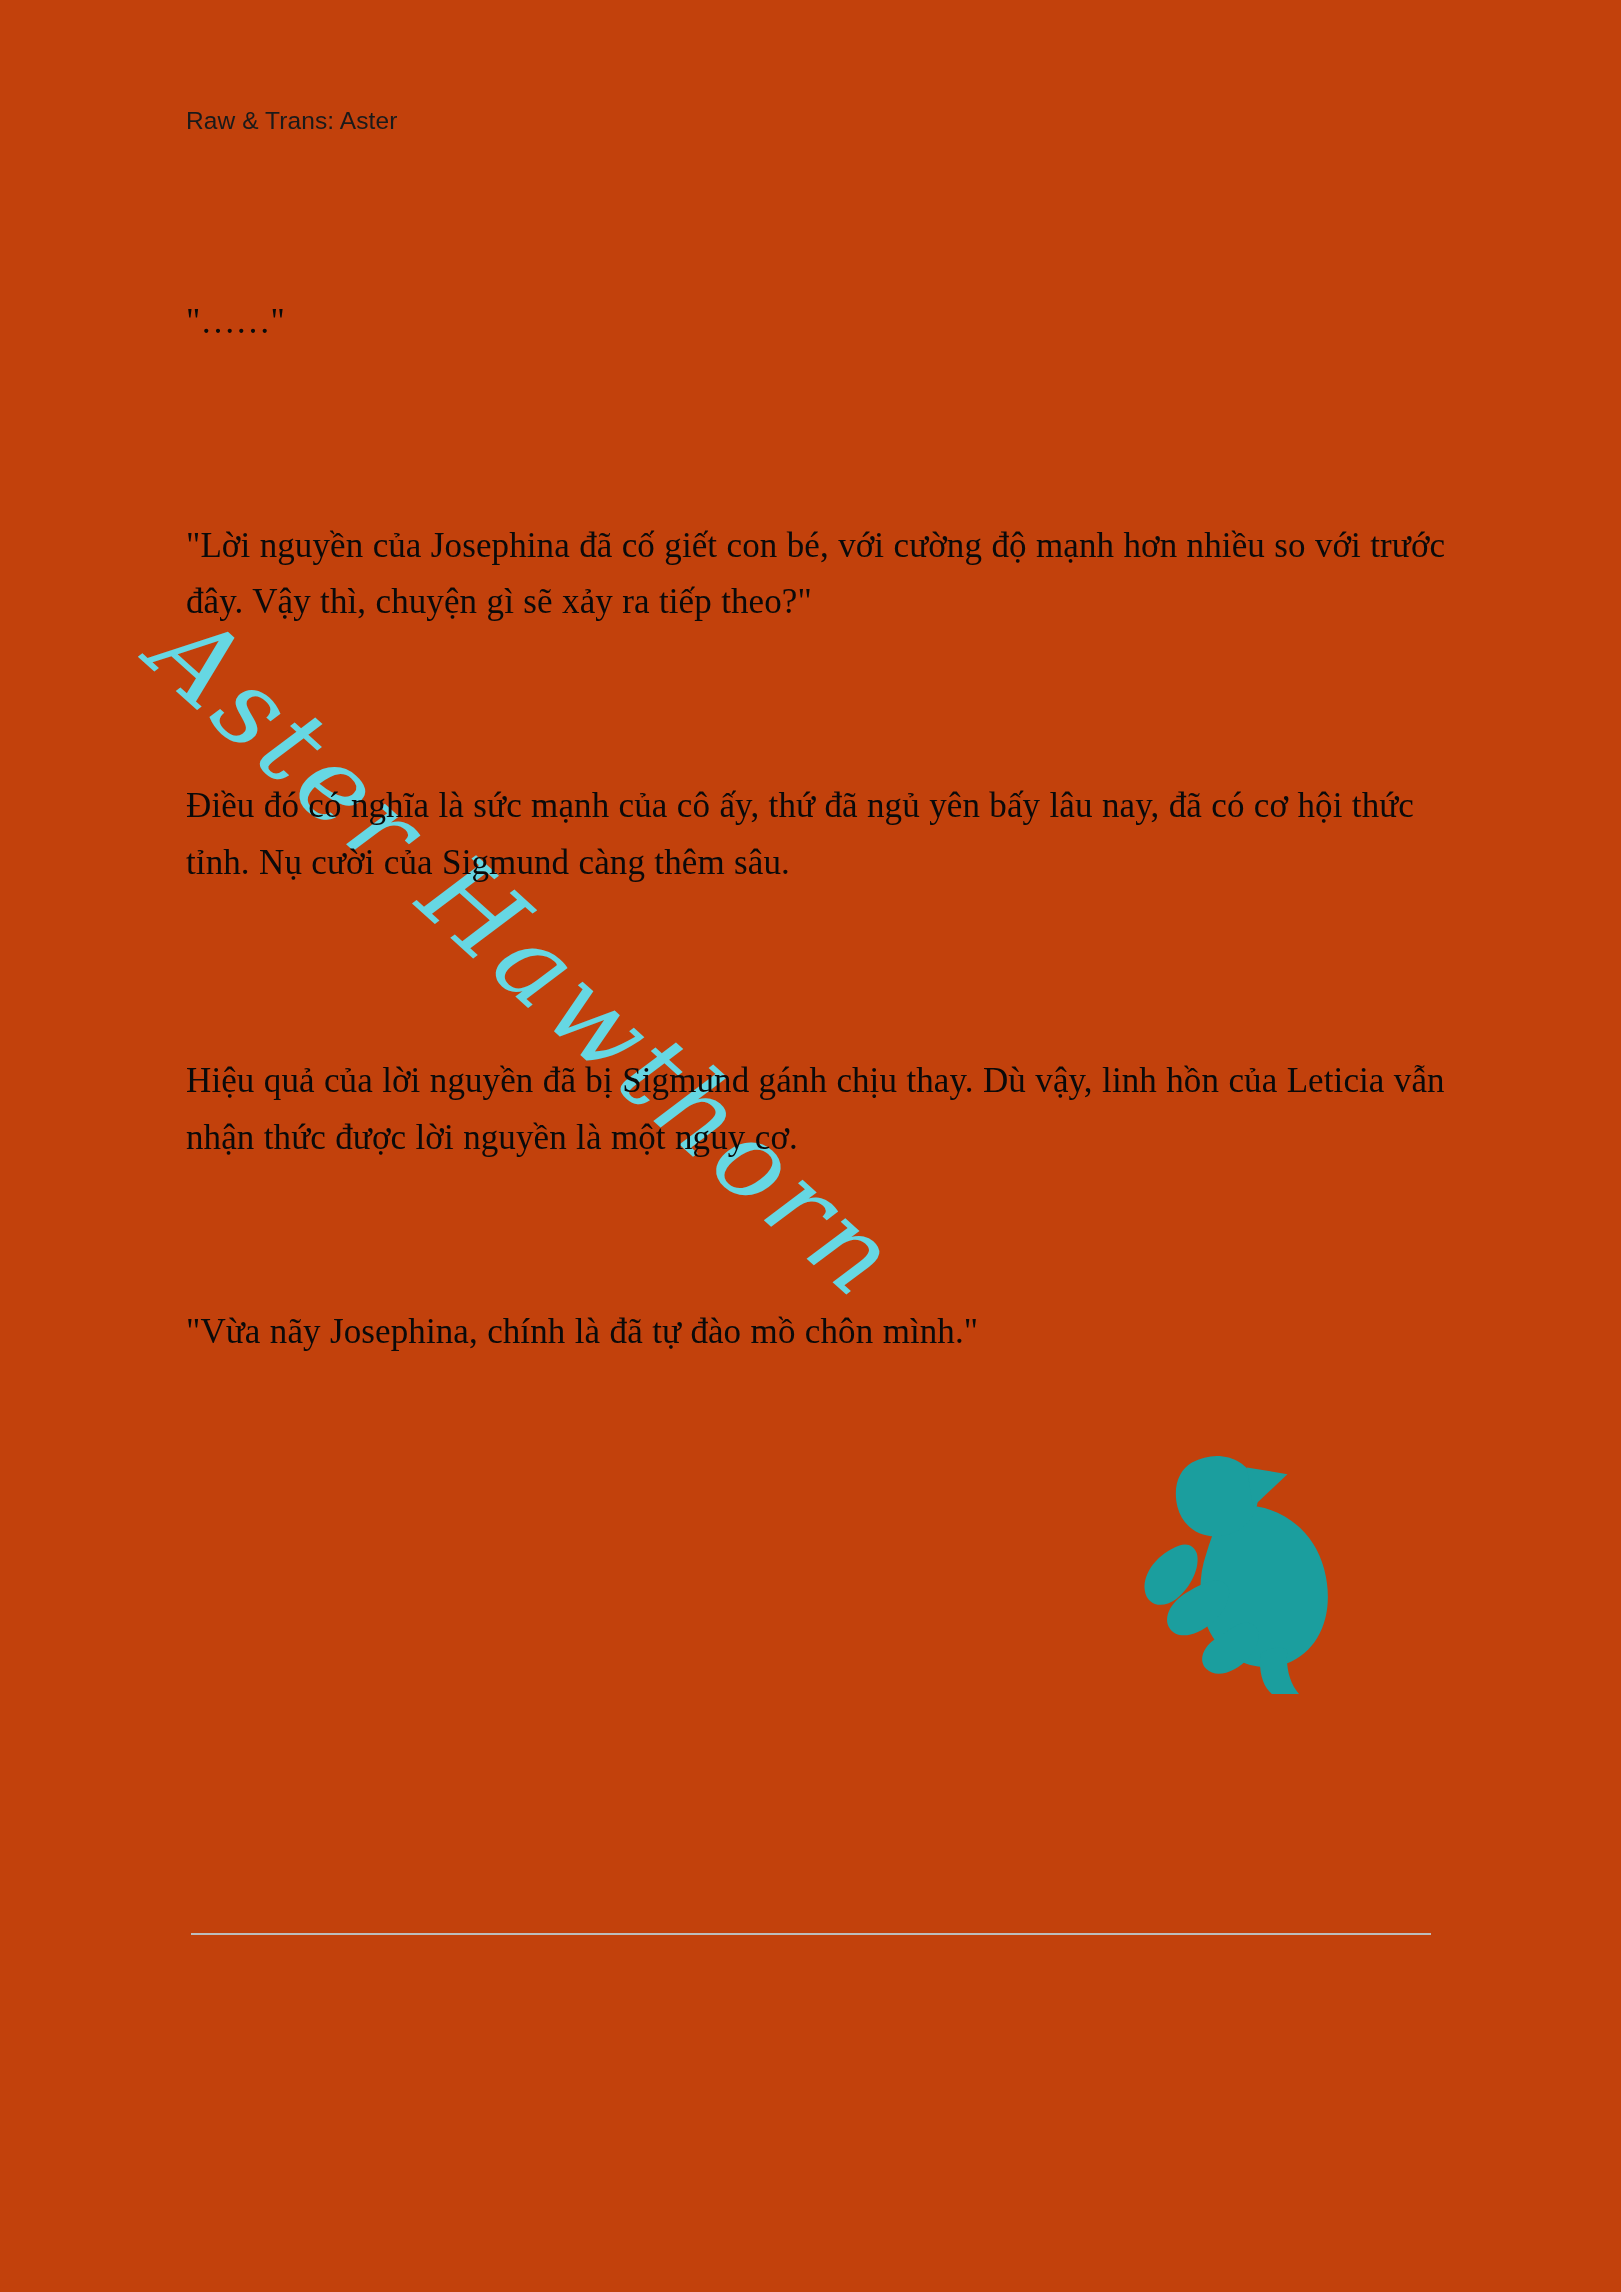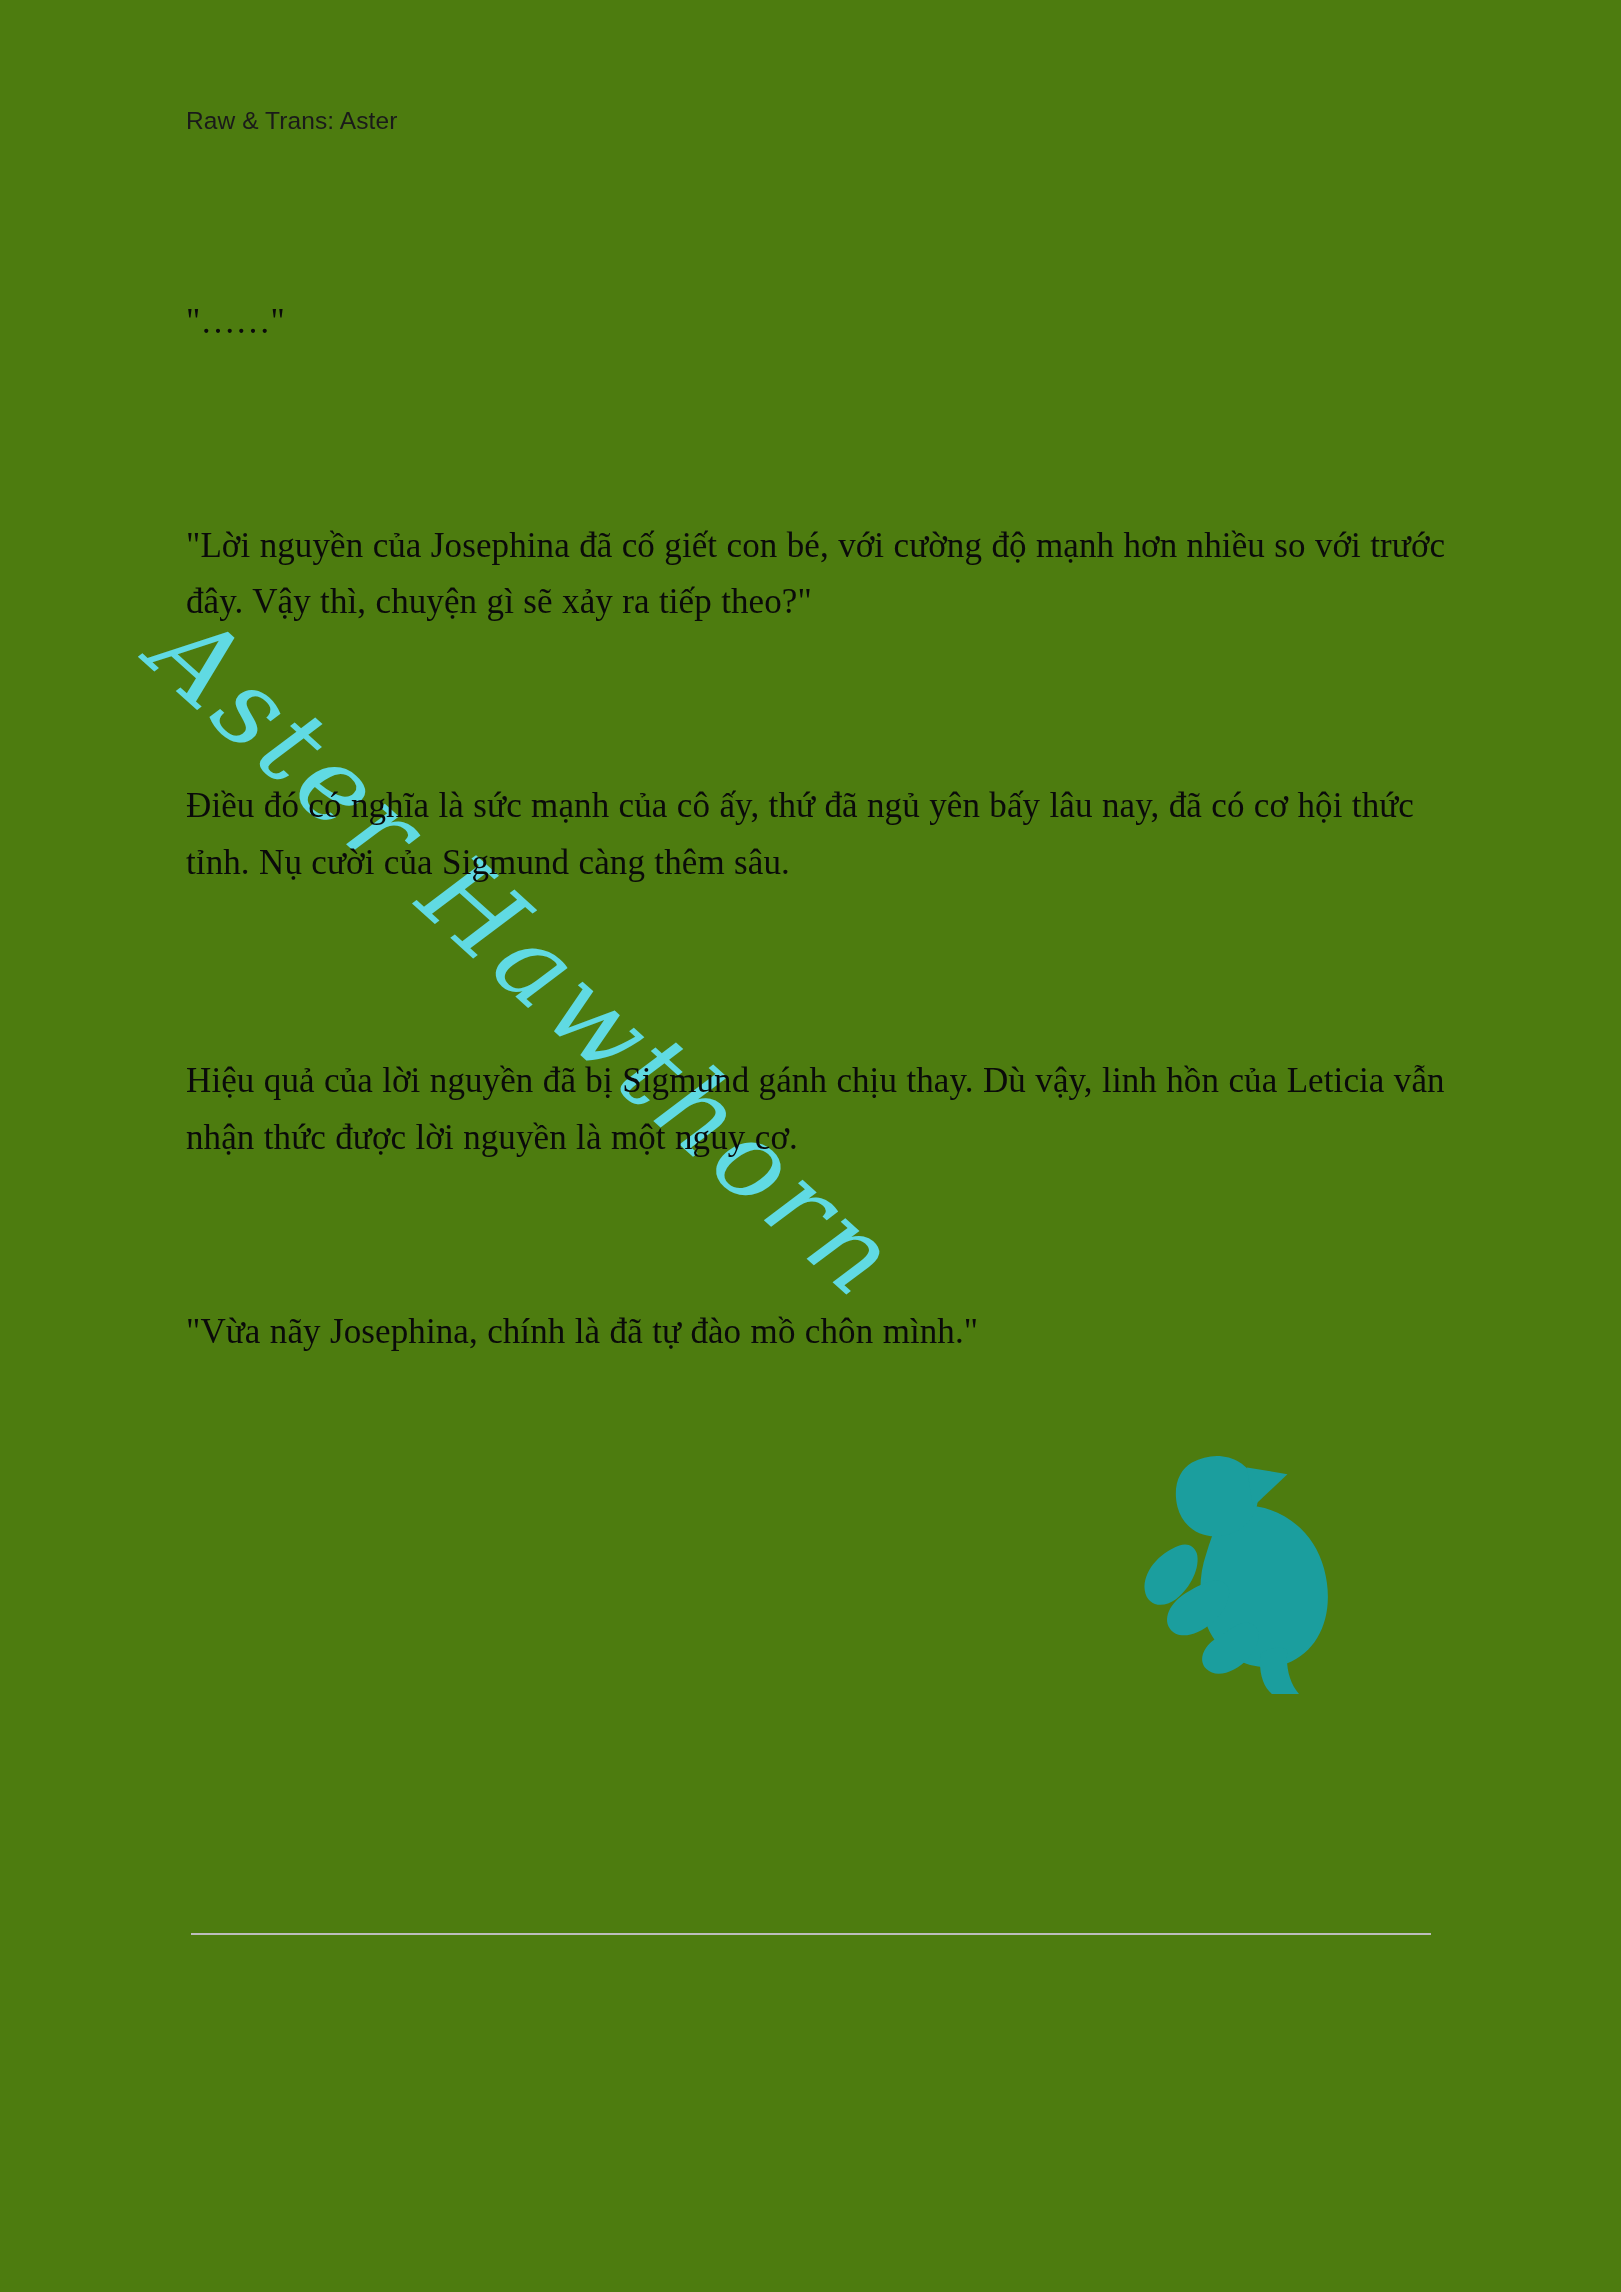--- a/index.html
+++ b/index.html
@@ -13,21 +13,21 @@
     position: relative;
     overflow: hidden;
     font-family: "Liberation Serif", "DejaVu Serif", serif;
     -webkit-font-smoothing: antialiased;
   }
 
   
   .page {
     position: absolute;
     inset: 0;
-    background: #4d7c0f;
+    background: #c2410c;
   }
 
   
   .page-header {
     position: absolute;
     left: 186px;
     top: 106px;
     font-family: "Liberation Sans", "DejaVu Sans", sans-serif;
     font-size: 24.5px;
     line-height: 1.2;

